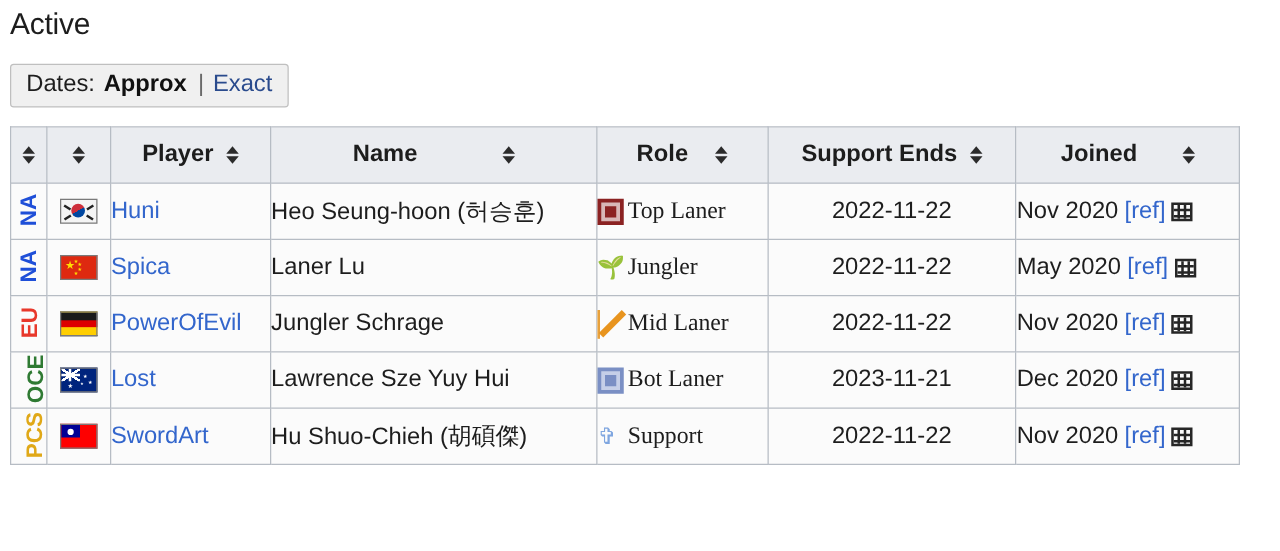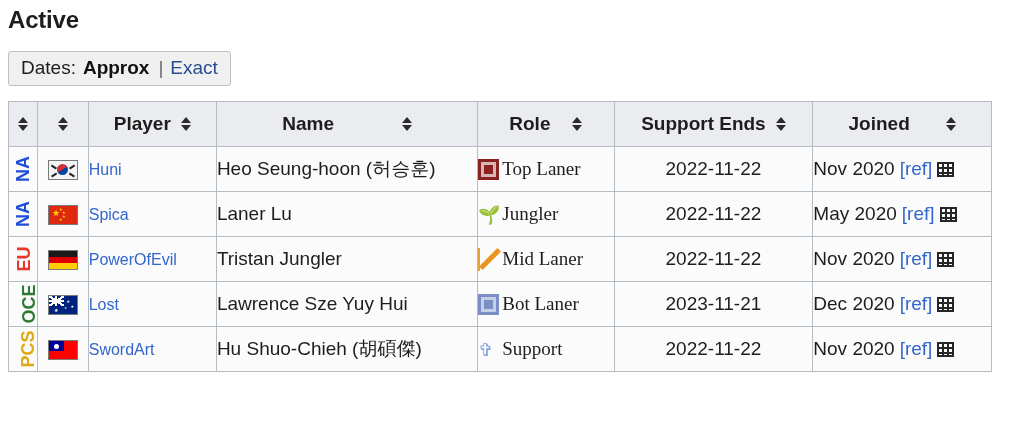--- a/index.html
+++ b/index.html
@@ -17,21 +17,21 @@
   }
 
   .page {
     padding: 0px 0 0 8px;
     box-sizing: border-box;
   }
 
   
   .section-heading {
     font-size: 24px;
-    font-weight: bold;
+    font-weight: normal;
     color: #1d1d1d;
     letter-spacing: -0.2px;
     margin: 6px 0 0 0;
     line-height: 28px;
   }
 
   
   .dates-toggle {
     display: inline-flex;
     align-items: flex-end;
@@ -222,21 +222,21 @@
     border-radius: 50%; background: #fff;
   }
 
   
   td.player-cell {
     padding-left: 9px;
     text-align: left;
   }
   .player-link {
     color: #3366cc;
-    font-size: 16px;
+    font-size: 19px;
     white-space: nowrap;
     cursor: pointer;
   }
 
   
   td.name-cell {
     padding-left: 9px;
     text-align: left;
     font-size: 19px;
     color: #1d1d1d;
@@ -480,21 +480,21 @@
                 <span>May 2020</span>
                 <span class="ref-link">[ref]</span>
                 <span class="grid-icon"></span>
               </span>
             </td>
           </tr>
           <tr>
             <td class="region-cell"><span class="region-rot" style="color:#e8382b">EU</span></td>
             <td class="flag-cell"><span class="flag flag-de"></span></td>
             <td class="player-cell"><span class="player-link">PowerOfEvil</span></td>
-            <td class="name-cell">Tristan Jungler</td>
+            <td class="name-cell">Jungler Schrage</td>
             <td class="role-cell">
               <span class="role-inner">
                 <span class="role-icon"><span class="role-mid-box"></span></span>
                 <span>Mid Laner</span>
               </span>
             </td>
             <td class="contract-cell">2022-11-22</td>
             <td class="joined-cell">
               <span class="joined-inner">
                 <span>Nov 2020</span>

